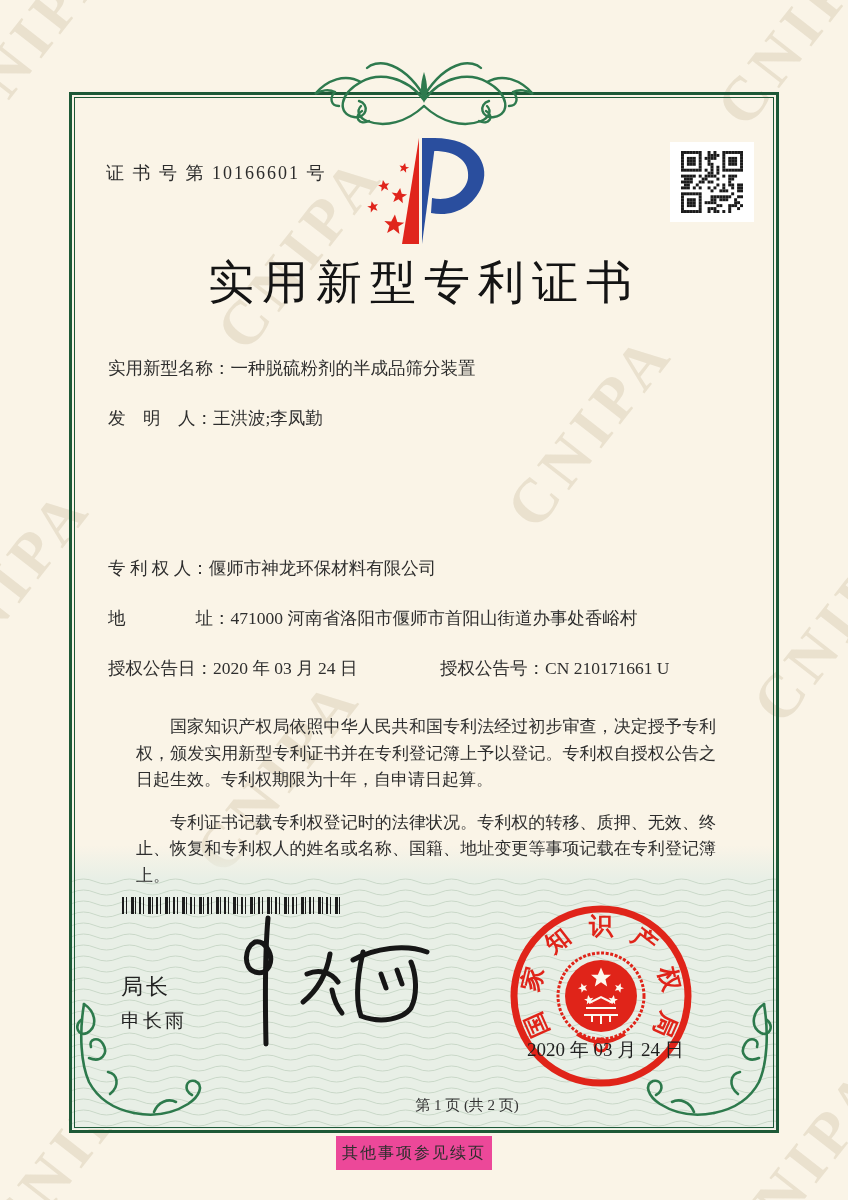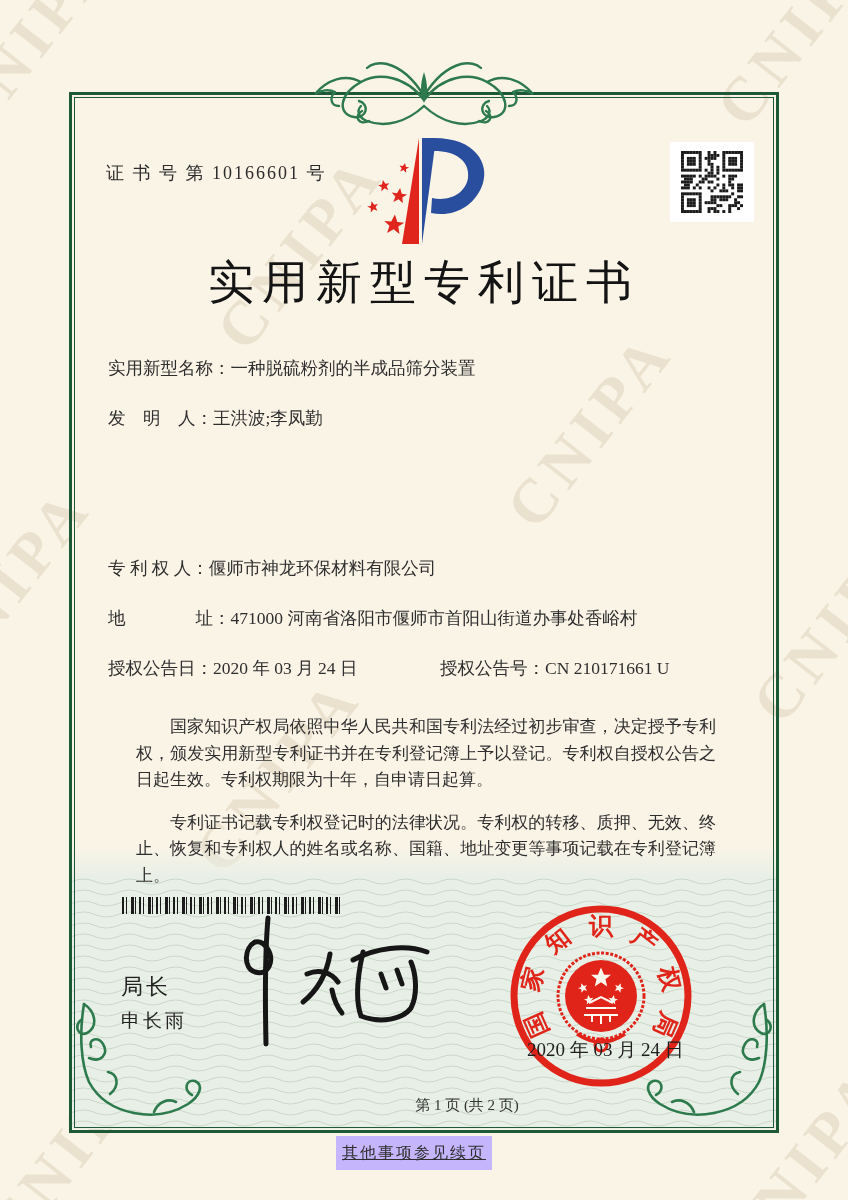--- a/index.html
+++ b/index.html
@@ -46,22 +46,22 @@
       #1c1c1c 9px 12px,rgba(0,0,0,0) 12px 13px,#1c1c1c 13px 14px,rgba(0,0,0,0) 14px 17px);}
 
   .signer-title{position:absolute;left:121px;top:972px;font-size:22px;color:#222;letter-spacing:3px;z-index:4;}
   .signer-name{position:absolute;left:121px;top:1008px;font-size:19px;color:#222;letter-spacing:3px;z-index:4;}
   .signature{position:absolute;left:235px;top:912px;width:210px;height:140px;z-index:4;}
 
   .seal{position:absolute;left:509px;top:904px;width:184px;height:184px;z-index:5;}
   .seal-date{position:absolute;left:527px;top:1037px;width:160px;font-size:19px;color:#1f1f1f;z-index:6;white-space:nowrap;}
 
   .page-footer{position:absolute;left:0;top:1096px;width:848px;text-align:center;font-size:15px;color:#333;z-index:4;margin-left:43px;}
-  .cont-box{position:absolute;left:336px;top:1136px;width:156px;height:34px;background:#c4b5fd;z-index:4;
-            text-align:center;line-height:34px;font-size:16px;color:#2e2e2e;letter-spacing:2px;text-decoration:underline;}
+  .cont-box{position:absolute;left:336px;top:1136px;width:156px;height:34px;background:#ec4899;z-index:4;
+            text-align:center;line-height:34px;font-size:16px;color:#2e2e2e;letter-spacing:2px;}
 </style>
 </head>
 <body>
 
 <div class="page">
 
   <svg width="0" height="0" style="position:absolute">
     <defs>
       <path id="star" d="M0,-10 L2.94,-3.09 L9.51,-3.09 L4.26,1.18 L5.88,8.09 L0,4 L-5.88,8.09 L-4.26,1.18 L-9.51,-3.09 L-2.94,-3.09 Z"></path>
       <pattern id="wavepat" width="46" height="11" patternUnits="userSpaceOnUse">

